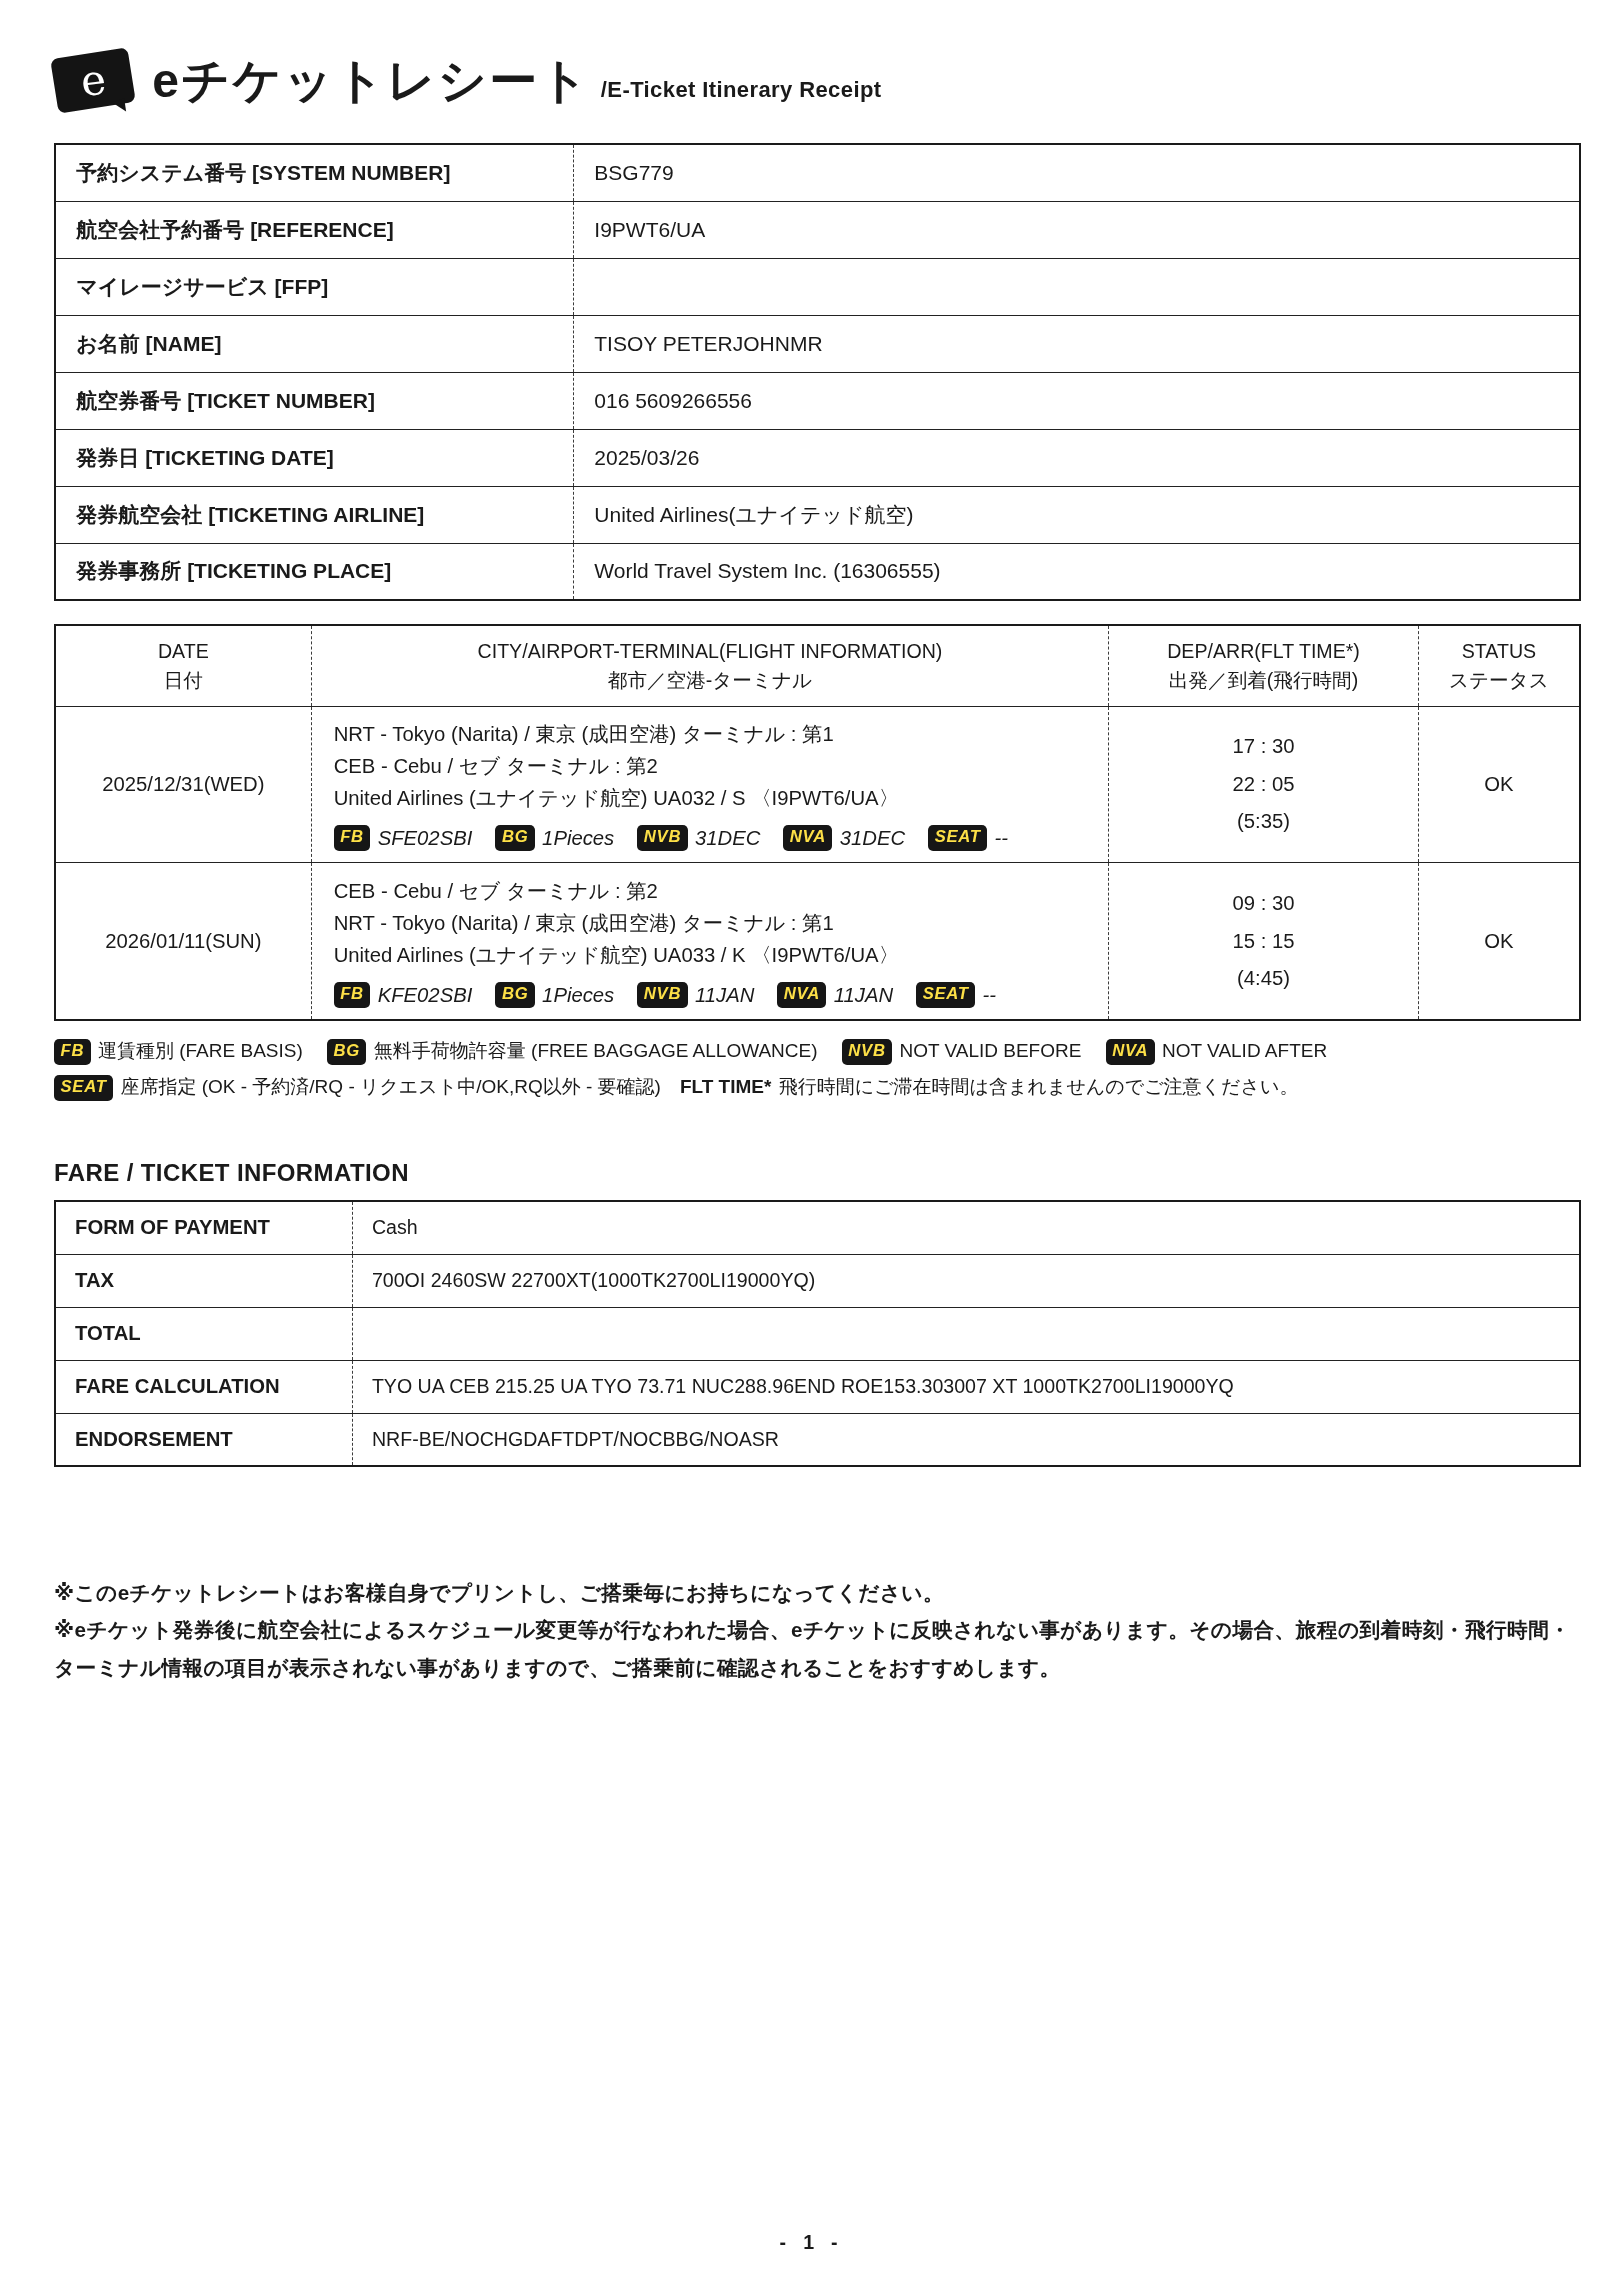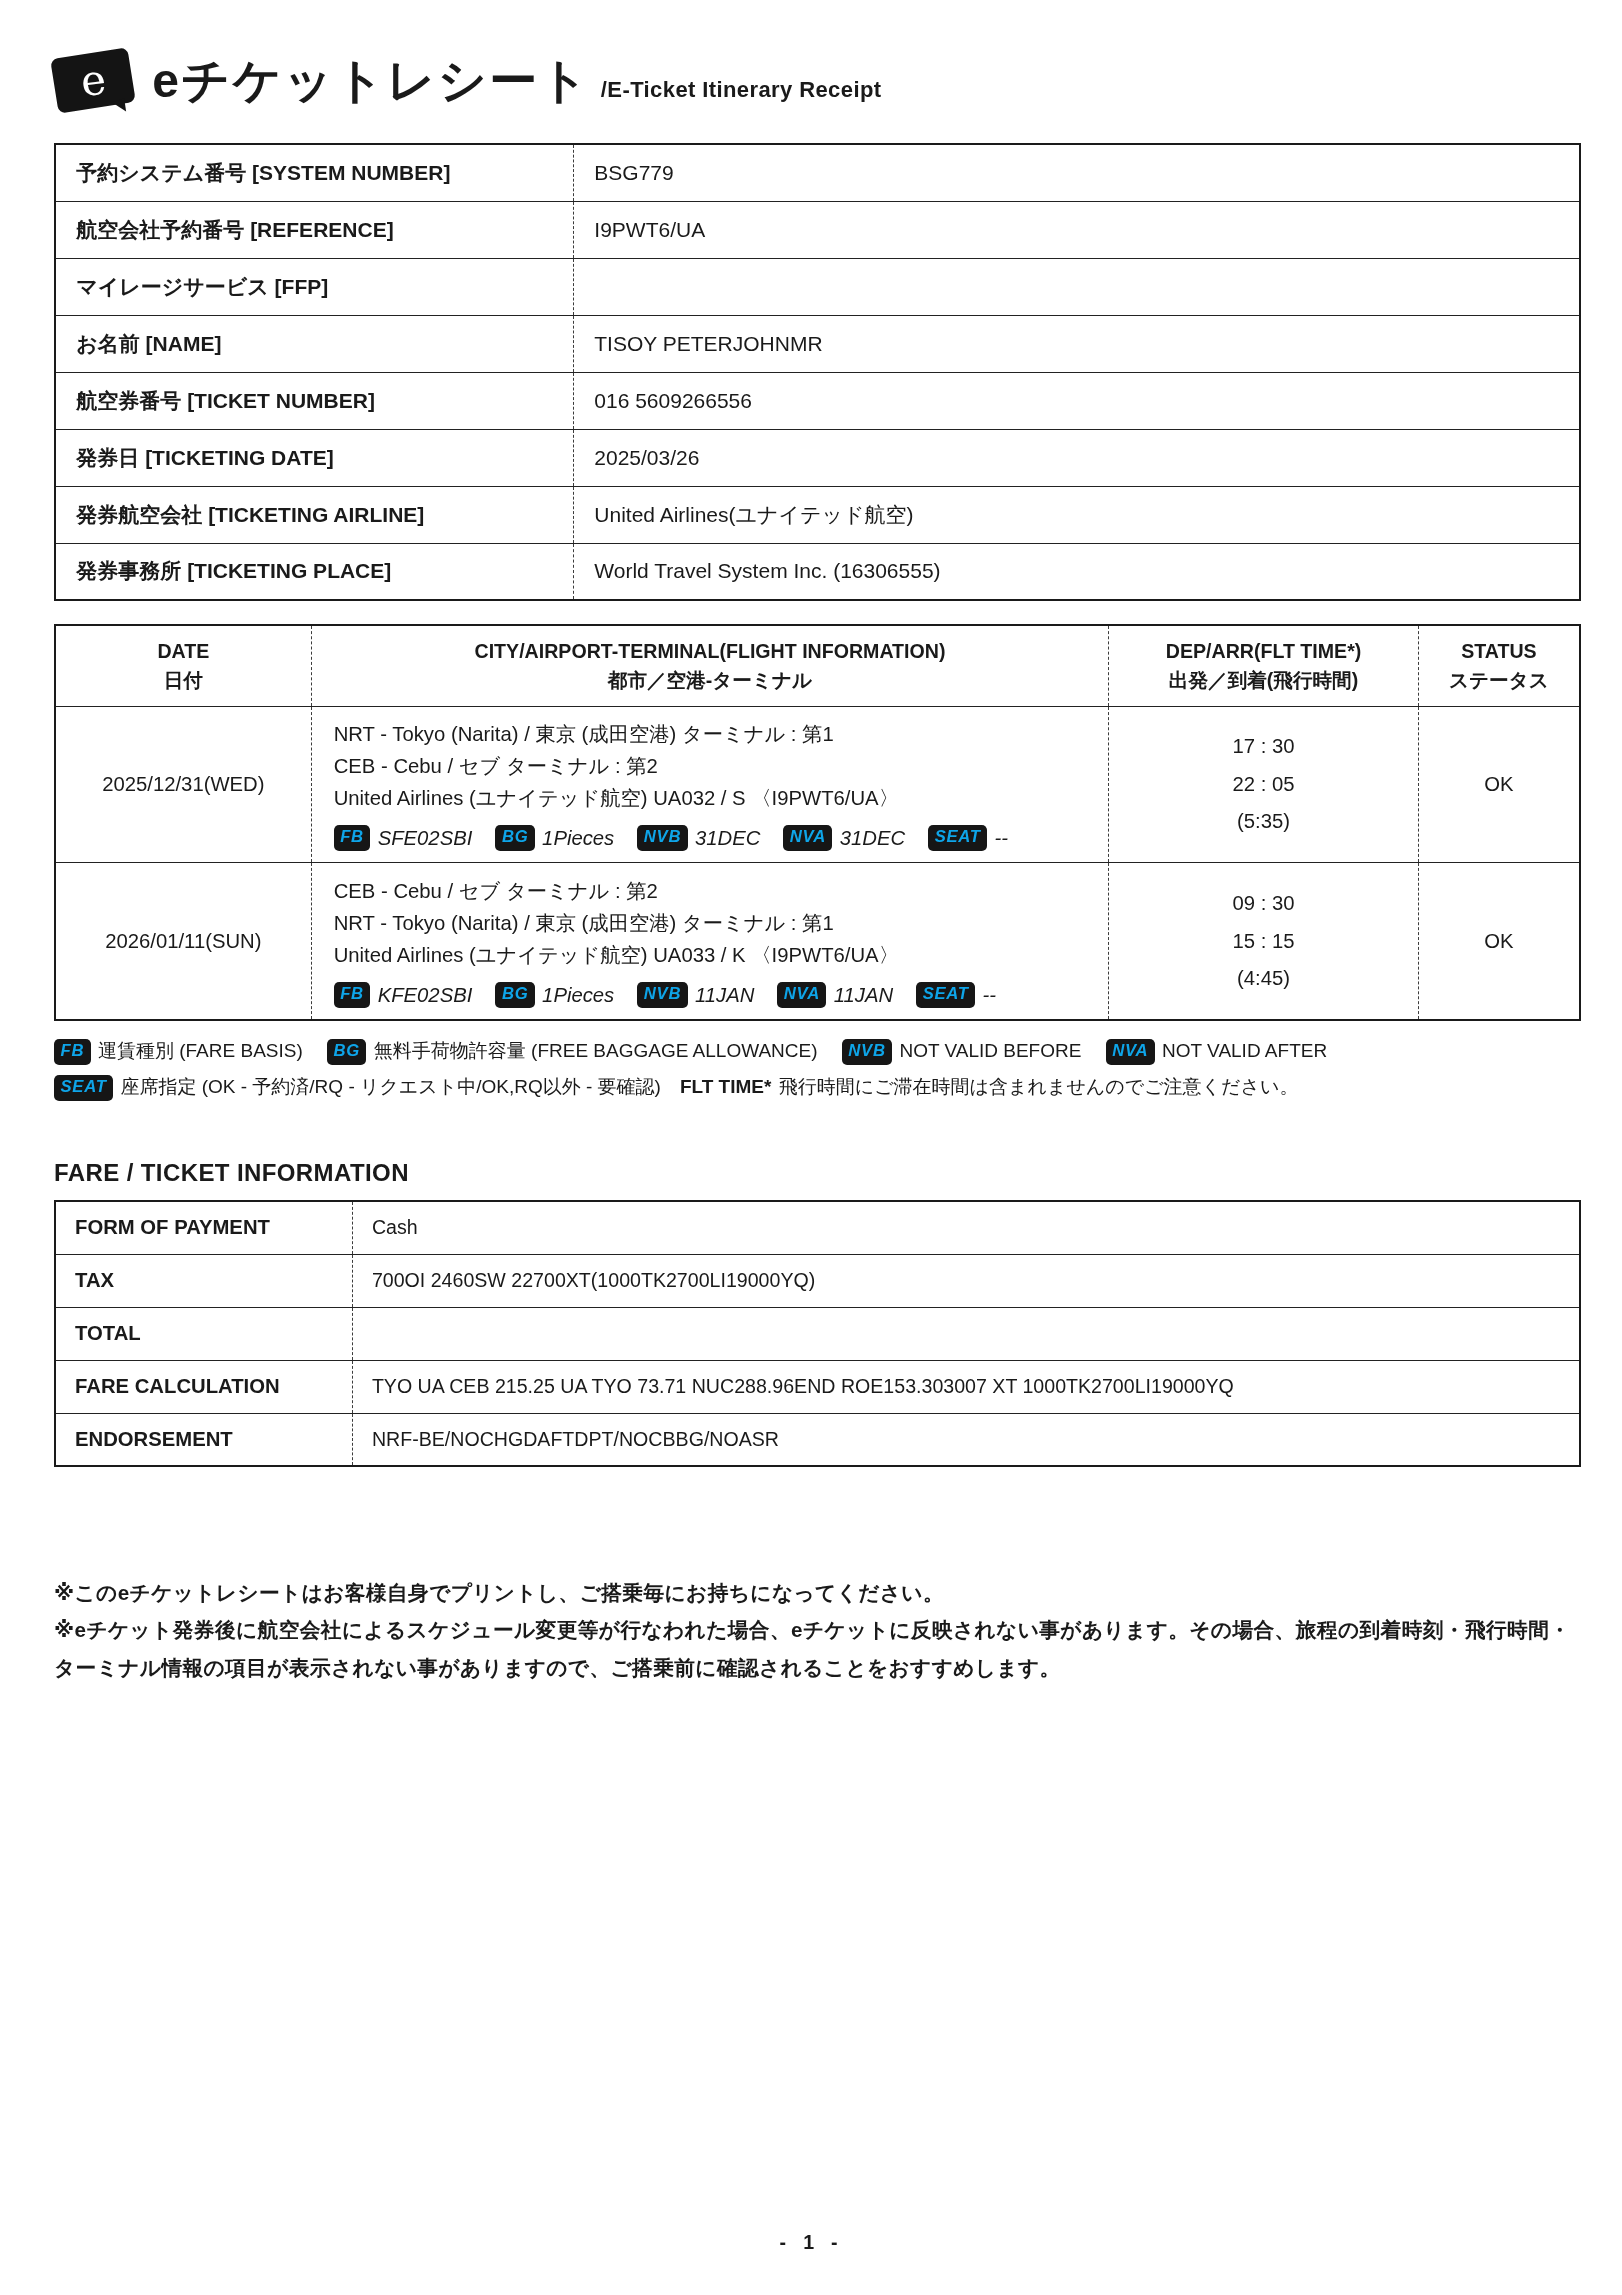--- a/index.html
+++ b/index.html
@@ -48,35 +48,35 @@
   .vdiv { border-left:1.5px dashed #3c3c3c; }
 
   
   .booking { margin-top:26px; }
   .booking td { height:57px; font-size:21px; padding-left:20.3px; }
   .booking .lbl { width:34%; font-weight:bold; }
 
   
   .flights { margin-top:23px; }
   .flights th {
-    height:81px; font-weight:bold; font-size:19.6px;
+    height:81px; font-weight:normal; font-size:19.6px;
     text-align:center; line-height:1.45;
   }
   .flights .c-date  { width:16.8%; }
   .flights .c-city  { width:52.3%; }
   .flights .c-dep   { width:20.3%; }
   .flights .c-stat  { width:10.6%; }
   .flights td { height:154px; font-size:20.3px; }
   .cell-date { text-align:center; font-size:21px; }
   .cell-city { padding:11.6px 7.3px 8.7px 22px; line-height:1.58; }
   .cell-dep  { text-align:center; line-height:1.85; font-size:21px; }
   .cell-stat { text-align:center; font-size:21px; }
 
   .badge {
-    display:inline-block; background:#161616; color:#0ea5e9;
+    display:inline-block; background:#161616; color:#fde047;
     font-weight:bold; font-style:italic;
     font-size:16.7px; line-height:1;
     padding:4.4px 6.5px 5.1px; border-radius:5.1px;
     margin-right:7.3px; letter-spacing:0.7px;
     vertical-align:middle;
   }
   .badge-group { margin-right:17.4px; white-space:nowrap; }
   .badge-row { margin-top:5.8px; }
   .badge-val { vertical-align:middle;font-style:italic; }
 

